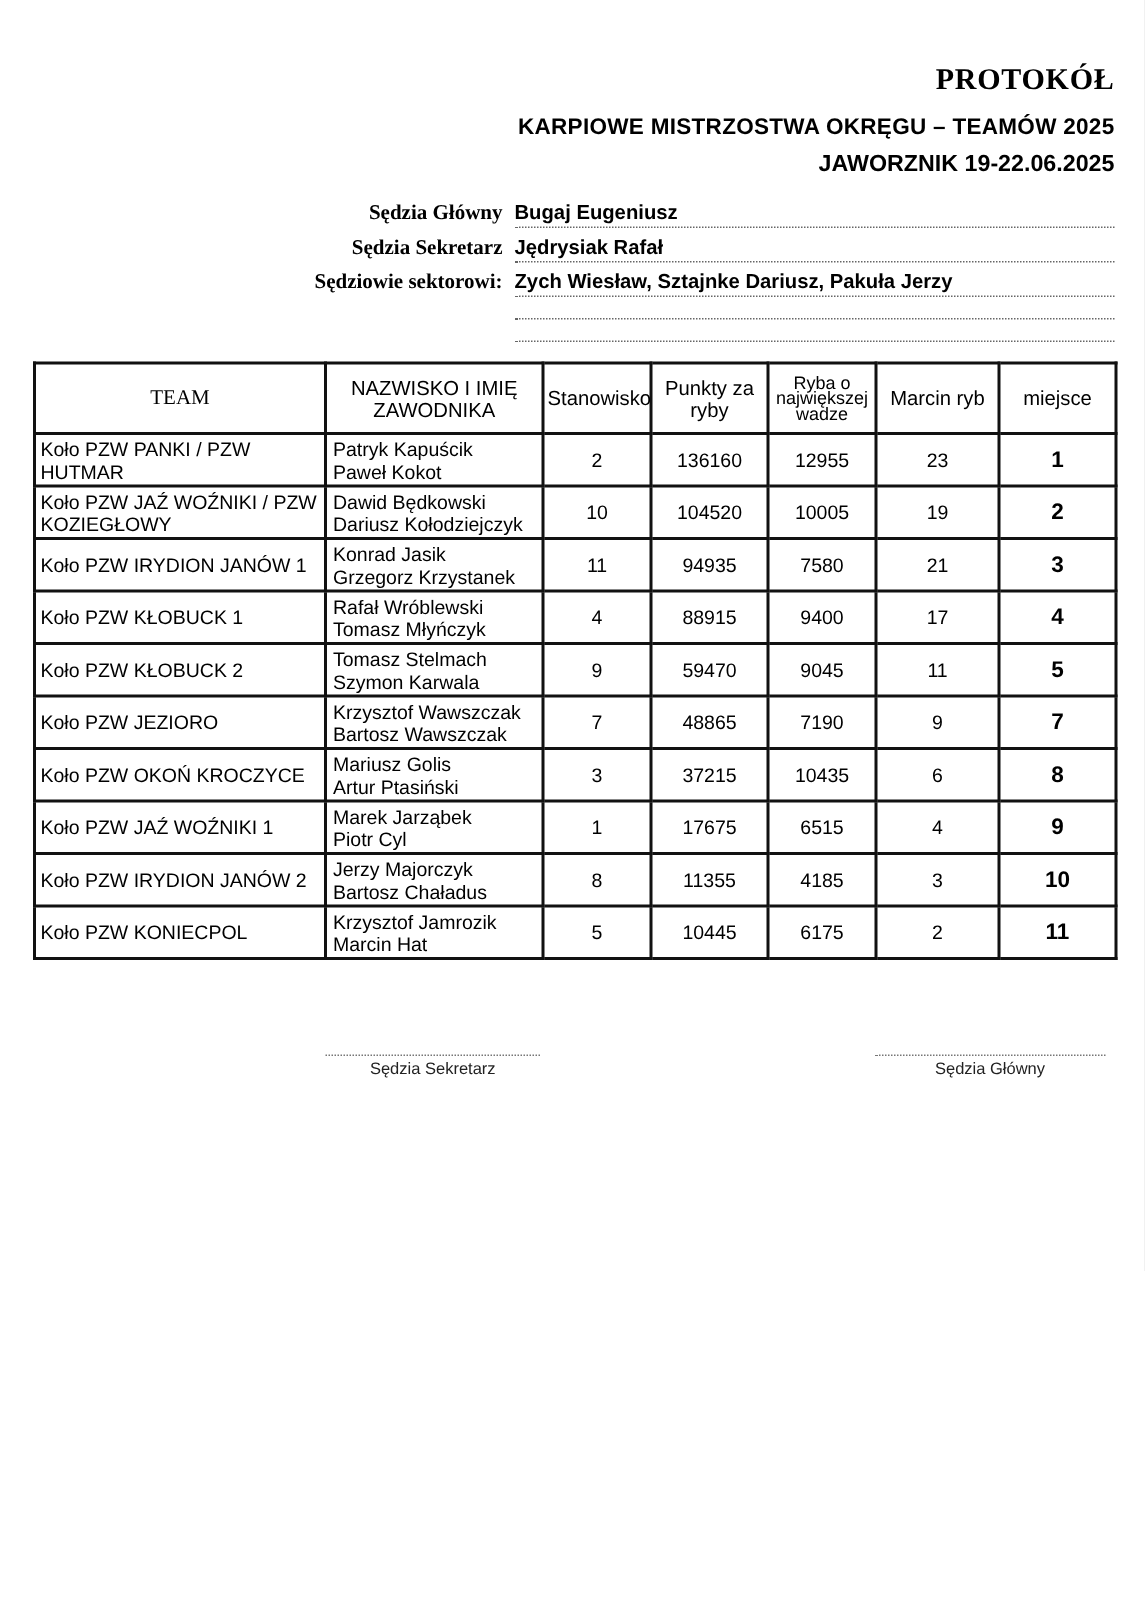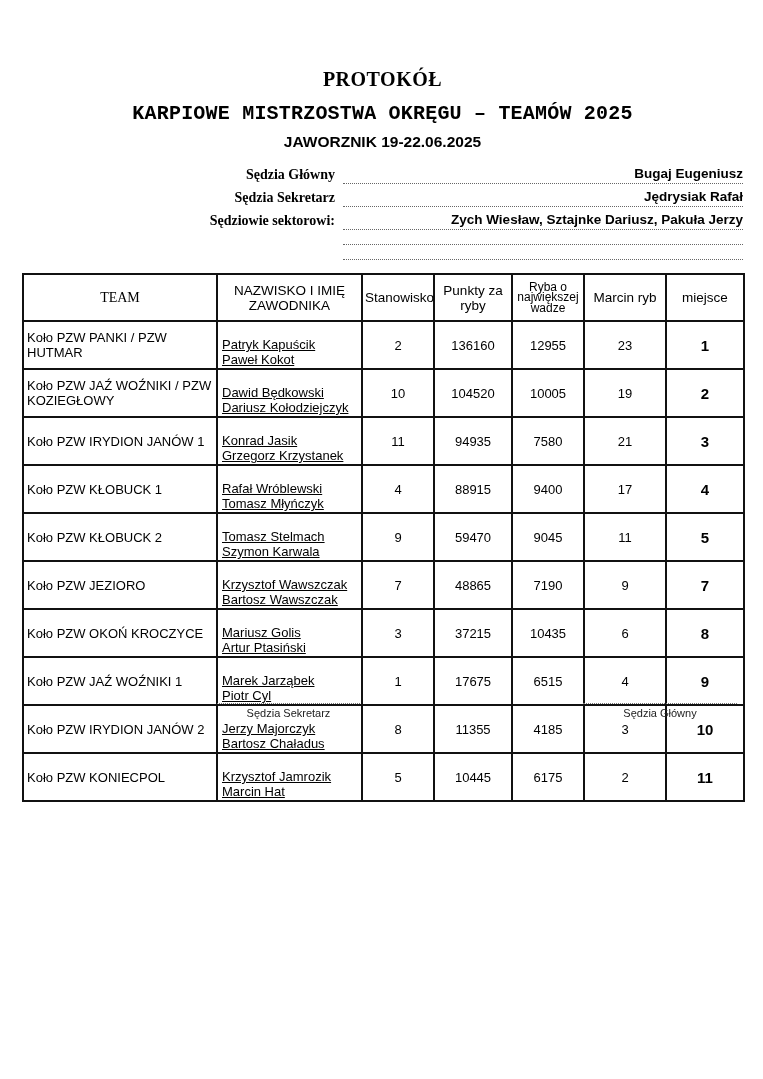--- a/index.html
+++ b/index.html
@@ -10,33 +10,32 @@
     height: 1079px;
     margin: 0 auto;
     background: #ffffff;
     color: #000;
     font-family: "Liberation Sans", sans-serif;
     overflow: hidden;
   }
   .content { padding: 42px 20px 0 22px; }
 
   
-  .title-block { text-align: center; width: 721px; margin-top: 26px; }
+  .title-block { text-align: right; width: 721px; }
   .doc-title {
     font-family: "Liberation Serif", serif;
     font-weight: bold;
     font-size: 20px;
     letter-spacing: 0.5px;
   }
   .doc-subtitle {
     margin-top: 11px;
     font-weight: bold;
-    font-size: 20px;
+    font-size: 15px;
     letter-spacing: 0.2px;
-    font-family: Liberation Mono, monospace;
   }
   .doc-date {
     margin-top: 8px;
     font-weight: bold;
     font-size: 15.5px;
   }
 
   
   .officials { margin-top: 10px; width: 721px; }
   .official-row { display: flex; align-items: flex-end; height: 23px; }
@@ -45,21 +44,21 @@
     width: 321px;
     text-align: right;
     font-family: "Liberation Serif", serif;
     font-weight: bold;
     font-size: 14px;
     padding-right: 8px;
     line-height: 18px;
   }
   .official-value {
     flex: 1;
-    text-align: right;
+    text-align: left;
     border-bottom: 1px dotted #666;
     font-weight: bold;
     font-size: 13.5px;
     line-height: 18px;
     min-height: 10px;
   }
 
   
   .results-table {
     margin-top: 13px;
@@ -76,21 +75,21 @@
   .results-table tbody tr { height: 35px; }
   th { font-weight: normal; text-align: center; }
   .h-team { font-family: "Liberation Serif", serif; font-size: 14px; }
   .h-std  { font-size: 13.5px; line-height: 15px; padding: 0 2px; }
   .h-small { font-size: 12px; line-height: 10.5px; padding: 0 4px; }
   .c-team {
     font-size: 13px;
     line-height: 15px;
     padding: 1px 3px;
   }
-  .c-players { padding: 15px 2px 1px 4px; text-decoration: underline; }
+  .c-players { padding: 1px 2px 1px 4px; }
   .player { font-size: 13px; line-height: 15px; text-align: left; }
   .c-num { text-align: center; font-size: 13px; }
   .c-place { text-align: center; font-weight: bold; font-size: 15px; }
 
   
   .sig {
     position: absolute;
     text-align: center;
   }
   .sig-left  { left: 217px; top: 703px; width: 143px; }

